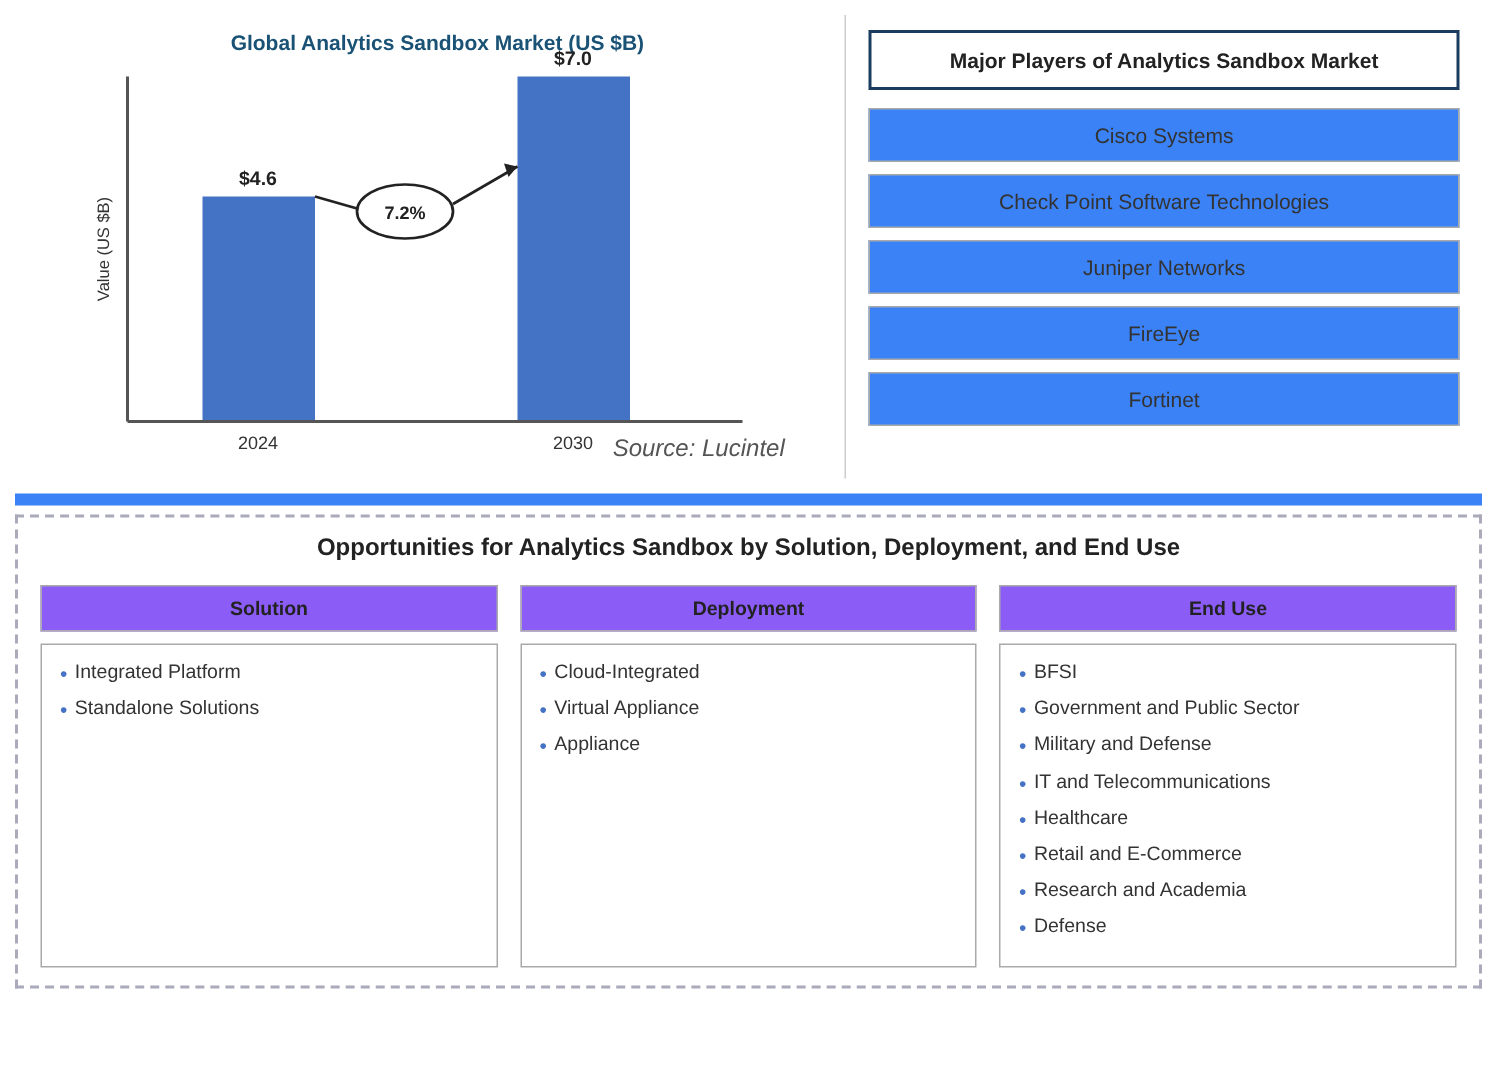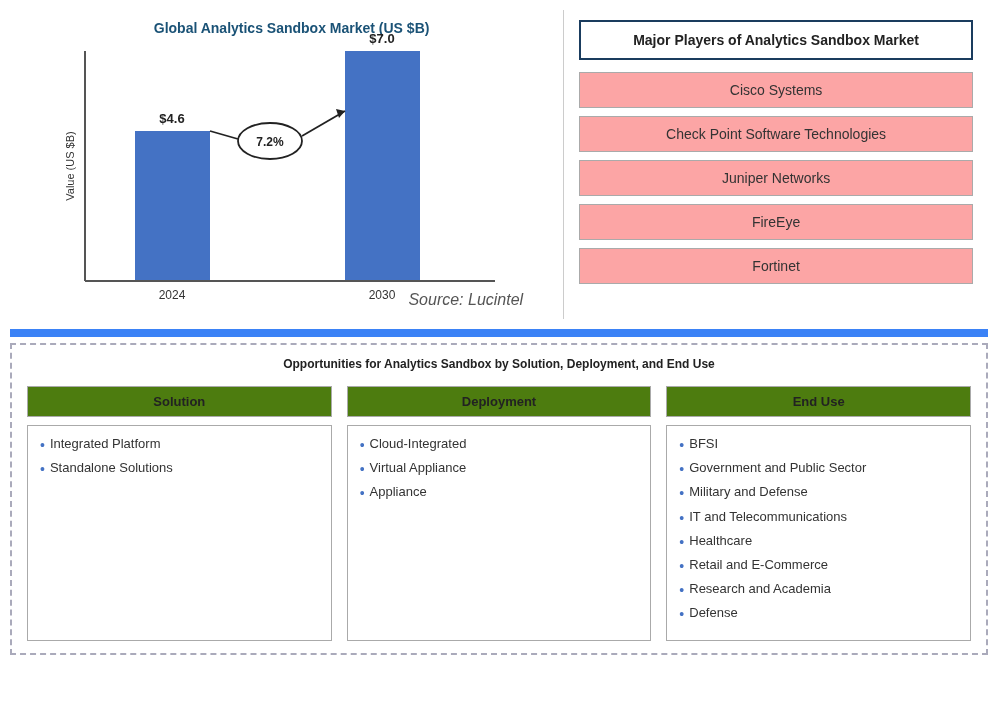--- a/index.html
+++ b/index.html
@@ -68,52 +68,52 @@
       margin-bottom: 12px;
     }
 
     .player-item {
       border: 1.5px solid #aaa;
       padding: 9px 15px;
       text-align: center;
       font-size: 14px;
       color: #333;
       margin-bottom: 8px;
-      background: #fca5a5;
+      background: #3b82f6;
     }
 
     
     .bottom-section {
       border: 2px dashed #aab;
       padding: 12px 15px;
       margin-top: 5px;
     }
 
     .opportunities-title {
       text-align: center;
-      font-size: 12px;
+      font-size: 16px;
       font-weight: bold;
       color: #222;
       margin-bottom: 15px;
     }
 
     .opp-columns {
       display: flex;
       flex-direction: row;
       gap: 15px;
     }
 
     .opp-col {
       flex: 1;
       display: flex;
       flex-direction: column;
     }
 
     .opp-col-header {
-      background: #4d7c0f;
+      background: #8b5cf6;
       text-align: center;
       font-size: 13px;
       font-weight: bold;
       color: #222;
       padding: 7px 5px;
       margin-bottom: 8px;
       border: 1px solid #aaa;
     }
 
     .opp-col-body {

